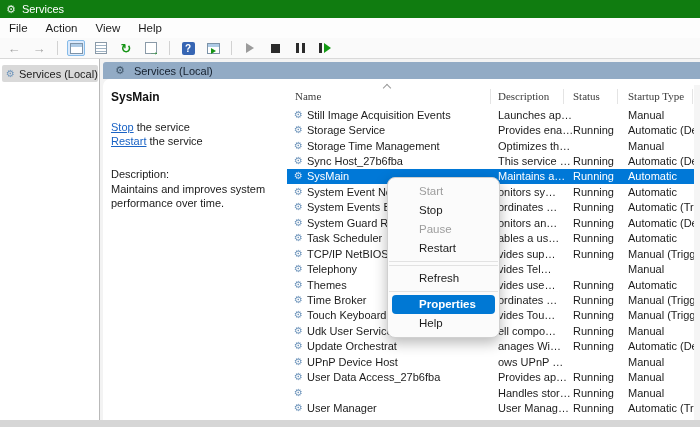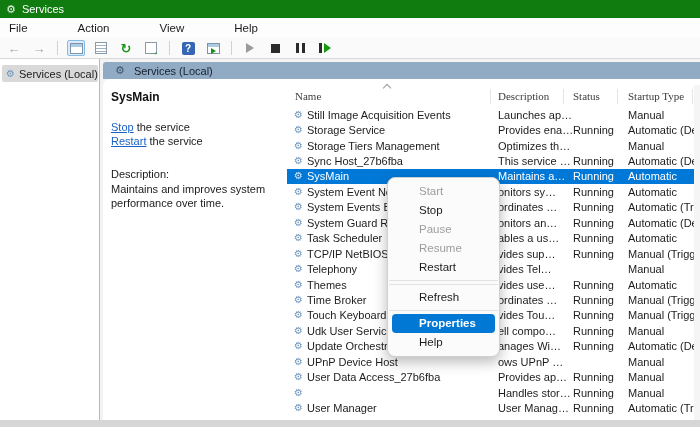--- a/index.html
+++ b/index.html
@@ -8,21 +8,21 @@
   .window { position:relative; width:700px; height:427px; background:#fff; overflow:hidden; }
 
   
   .titlebar { position:absolute; left:0; top:0; width:700px; height:18px;
     background:#107c10; color:#fff; display:flex; align-items:center; padding-left:6px;
     font-size:11px; }
   .titlebar .tgear { font-size:11px; margin-right:6px; color:#eaf6ea; }
 
   
   .menubar { position:absolute; left:0; top:18px; width:700px; height:20px;
-    background:#fdfdfd; display:flex; align-items:center; font-size:11.5px; color:#1b1b1b;gap:32px; }
+    background:#fdfdfd; display:flex; align-items:center; font-size:11.5px; color:#1b1b1b; }
   .menubar span { padding:2px 9px; cursor:default; }
 
   
   .toolbar { position:absolute; left:0; top:38px; width:700px; height:21px;
     background:#fafafa; border-bottom:1px solid #d9d9d9; display:flex; align-items:center;
     padding-left:5px; gap:7px; }
   .tsep { width:1px; height:14px; background:#d2d2d2; margin:0 2px; }
   .tbtn { width:18px; height:16px; display:flex; align-items:center; justify-content:center; }
   .tbtn.active { background:#dbeafc; border:1px solid #86bbe8; border-radius:2px; }
   .arrowg { font-size:13px; font-weight:bold; color:#a3a3a3; line-height:1; }
@@ -217,21 +217,21 @@
           <span class="gear">⚙</span>
           <span>Storage Service</span>
         </span>
         <span class="cell">Provides ena…</span>
         <span class="cell">Running</span>
         <span class="cell">Automatic (De…</span>
       </div>
       <div class="row">
         <span class="cell c-name">
           <span class="gear">⚙</span>
-          <span>Storage Tiers Management</span>
+          <span>Storage Time Management</span>
         </span>
         <span class="cell">Optimizes th…</span>
         <span class="cell"></span>
         <span class="cell">Manual</span>
       </div>
       <div class="row">
         <span class="cell c-name">
           <span class="gear">⚙</span>
           <span>Sync Host_27b6fba</span>
         </span>
@@ -384,21 +384,20 @@
       </div>
     </div>
   <div class="scrollstrip"></div>
 
   <div class="bottomstrip"></div>
 
   <div class="cmenu">
       <div class="mitem dis"><span>Start</span></div>
       <div class="mitem"><span>Stop</span></div>
       <div class="mitem dis"><span>Pause</span></div>
-      <div class="mitem dis"><span>Resume</span></div>
       <div class="mitem"><span>Restart</span></div>
       <div class="msep"></div>
       <div class="msep"></div>
       <div class="mitem"><span>Refresh</span></div>
       <div class="msep"></div>
       <div class="mitem hl"><span>Properties</span></div>
       <div class="mitem"><span>Help</span></div>
     </div>
 
 </div>

